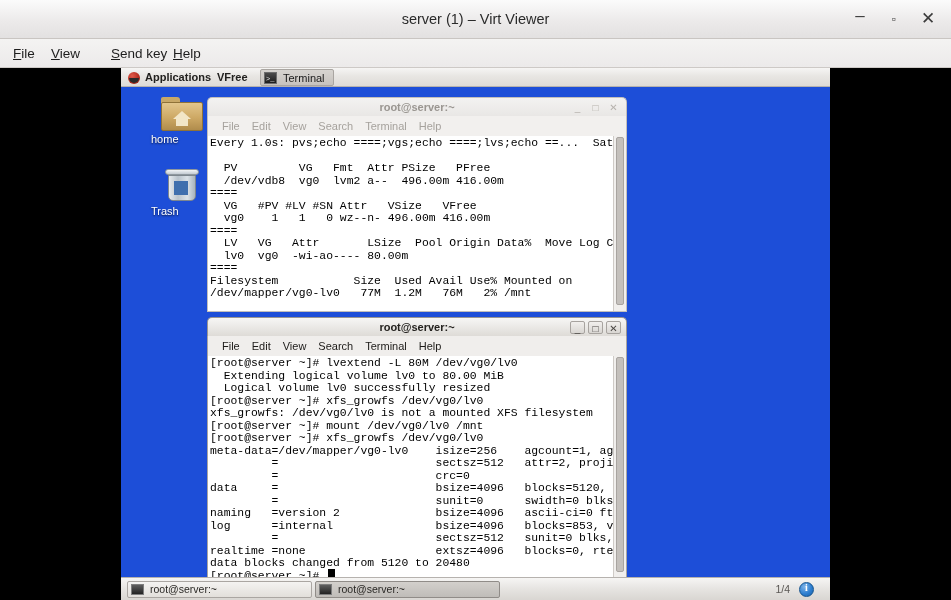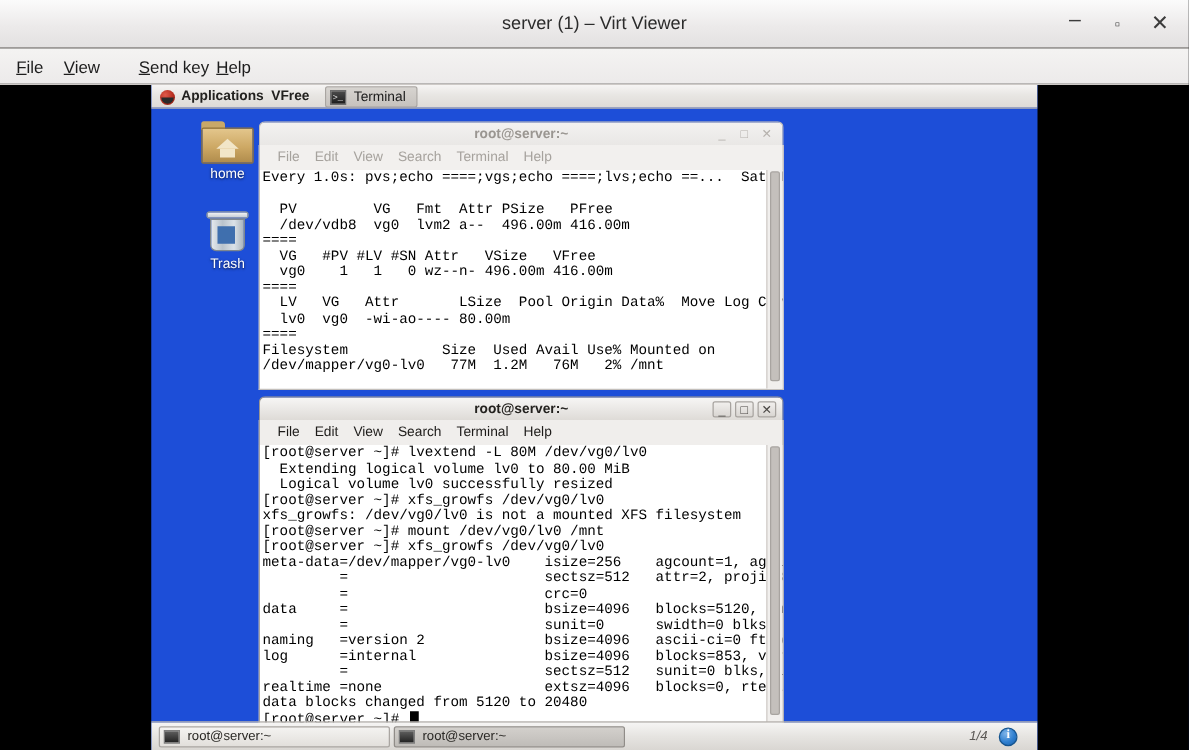--- a/index.html
+++ b/index.html
@@ -112,21 +112,21 @@
     width: 6px; height: 6px; background: #555; border-radius: 1px;
   }
   #vol-ico {
     position: relative; top: 2px; display: inline-block;
     width: 16px; height: 13px; margin-right: 4px;
     font-size: 12px; color: #333; line-height: 13px; text-align: center;
   }
 
   
   .desk-icon {
-    position: absolute; width: 62px; text-align: center;
+    position: absolute; width: 62px; text-align: left;
     color: #ffffff; font-size: 11px;
   }
   .desk-icon .lbl { display: block; margin-top: 2px; text-shadow: 0 1px 2px rgba(0,0,0,.75); }
   #icon-home { left: 30px; top: 29px; }
   #icon-trash { left: 30px; top: 99px; }
   .folder-glyph {
     position: relative; width: 42px; height: 34px; margin: 0 auto;
   }
   .folder-glyph .tab {
     position: absolute; left: 0; top: 0; width: 19px; height: 7px;
@@ -255,21 +255,21 @@
   }
   .task-ico {
     position: absolute; left: 3px; top: 2px; width: 13px; height: 11px;
     background: linear-gradient(to bottom, #5e5e5e, #222);
     border: 1px solid #7d7d7d;
   }
   #task1 { left: 6px; width: 185px; }
   #task2 { left: 194px; width: 185px; }
   #workspace-label {
     position: absolute; right: 40px; top: 0; height: 23px; line-height: 23px;
-    font-size: 10.5px; color: #5a5754; font-style: italic;
+    font-size: 10.5px; color: #5a5754;
   }
   #tray-notify {
     position: absolute; right: 16px; top: 4px; width: 15px; height: 15px;
     border-radius: 50%;
     background: radial-gradient(circle at 35% 30%, #7fb4e8 0%, #2f7fd0 55%, #1a5fa8 100%);
     border: 1px solid #15548f;
   }
   #tray-notify::after {
     content: "i"; position: absolute; left: 0; right: 0; top: -1px;
     text-align: center; color: #fff; font-size: 10px;

